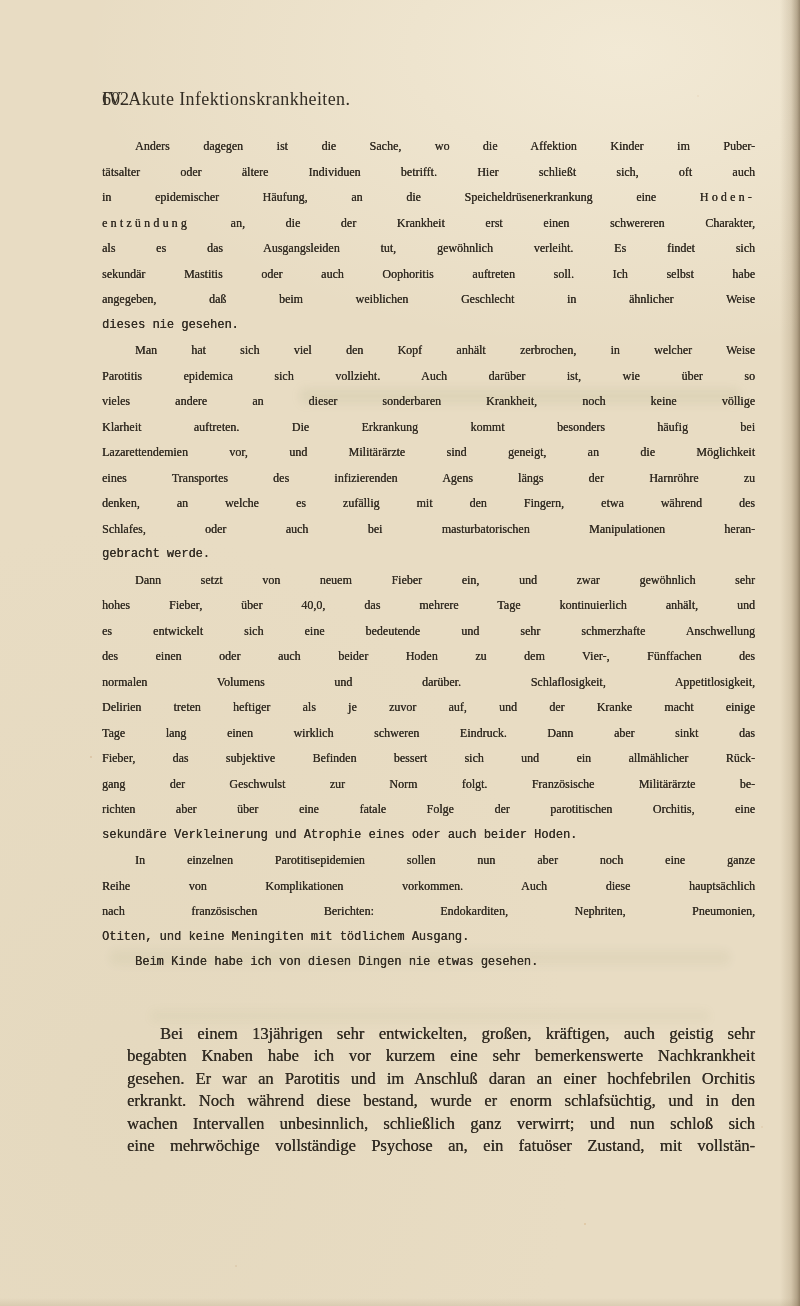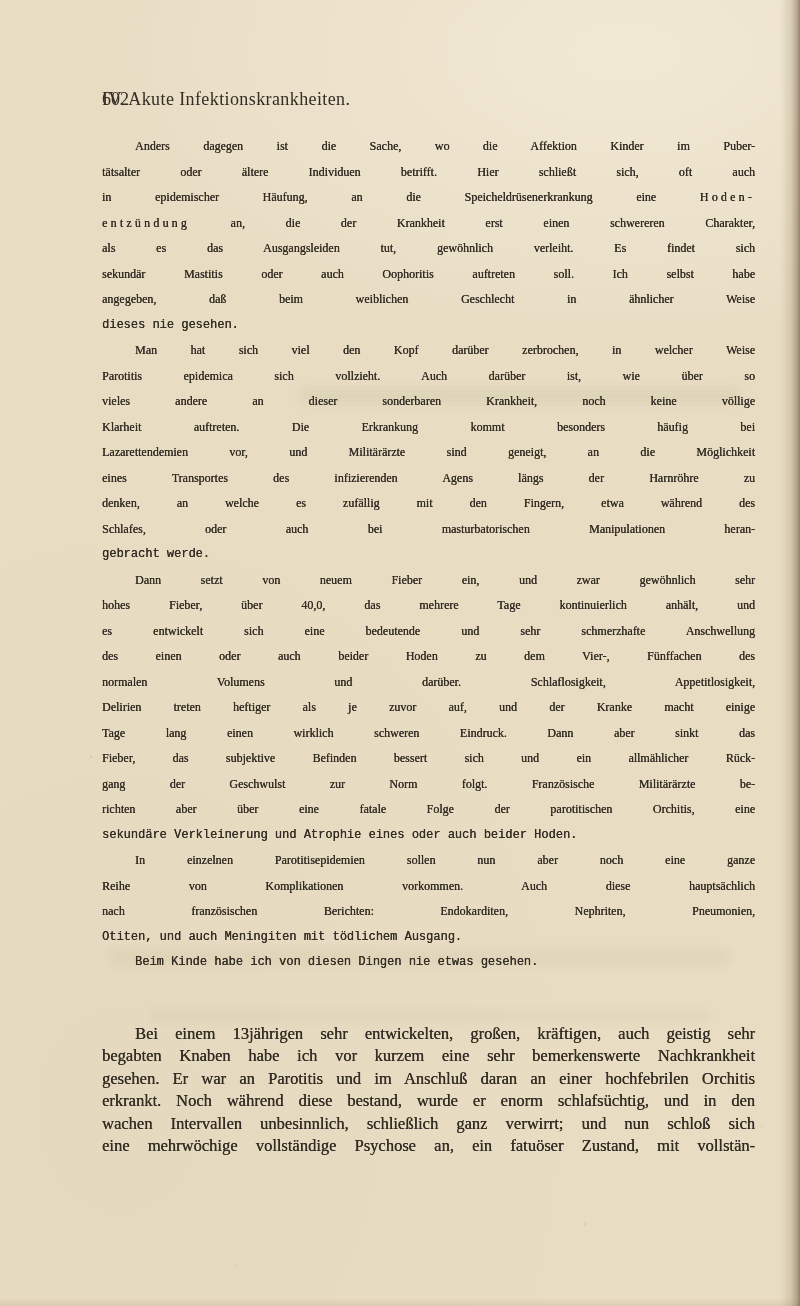--- a/index.html
+++ b/index.html
@@ -67,21 +67,21 @@
   .textblock{
     position:absolute;left:102px;width:653px;
     text-rendering:optimizeLegibility;
   }
   .main-text{top:134px;}
   .main-text .line{
     height:25.5px;line-height:25.5px;font-size:12px;
   }
   .petit-text{top:1023px;}
   .petit-text .line{
-    height:22.4px;line-height:22.4px;font-size:16.5px;
+    height:22.4px;line-height:22.4px;font-size:16.5px;margin-left:25px;
   }
   .line{
     text-align:justify;
     text-align-last:justify;
     white-space:nowrap;
     color:var(--ink);
     text-shadow:0.25px 0 0 currentColor;
   }
   .line.first{padding-left:33px;}
   .line.lastline{text-align-last:left;font-family:Liberation Mono, monospace;}
@@ -106,21 +106,21 @@
         <div class="line first">Anders dagegen ist die Sache, wo die Affektion Kinder im Puber-</div>
         <div class="line">tätsalter oder ältere Individuen betrifft. Hier schließt sich, oft auch</div>
         <div class="line">in epidemischer Häufung, an die Speicheldrüsenerkrankung eine <span class="sperr">Hoden-</span></div>
         <div class="line"><span class="sperr">entzündung</span> an, die der Krankheit erst einen schwereren Charakter,</div>
         <div class="line">als es das Ausgangsleiden tut, gewöhnlich verleiht. Es findet sich</div>
         <div class="line">sekundär Mastitis oder auch Oophoritis auftreten soll. Ich selbst habe</div>
         <div class="line">angegeben, daß beim weiblichen Geschlecht in ähnlicher Weise</div>
         <div class="line lastline">dieses nie gesehen.</div>
       </div>
       <div>
-        <div class="line first">Man hat sich viel den Kopf darüber zerbrochen, in welcher Weise</div>
+        <div class="line first">Man hat sich viel den Kopf anhält zerbrochen, in welcher Weise</div>
         <div class="line">Parotitis epidemica sich vollzieht. Auch darüber ist, wie über so</div>
         <div class="line">vieles andere an dieser sonderbaren Krankheit, noch keine völlige</div>
         <div class="line">Klarheit auftreten. Die Erkrankung kommt besonders häufig bei</div>
         <div class="line">Lazarettendemien vor, und Militärärzte sind geneigt, an die Möglichkeit</div>
         <div class="line">eines Transportes des infizierenden Agens längs der Harnröhre zu</div>
         <div class="line">denken, an welche es zufällig mit den Fingern, etwa während des</div>
         <div class="line">Schlafes, oder auch bei masturbatorischen Manipulationen heran-</div>
         <div class="line lastline">gebracht werde.</div>
       </div>
       <div>
@@ -133,21 +133,21 @@
         <div class="line">Tage lang einen wirklich schweren Eindruck. Dann aber sinkt das</div>
         <div class="line">Fieber, das subjektive Befinden bessert sich und ein allmählicher Rück-</div>
         <div class="line">gang der Geschwulst zur Norm folgt. Französische Militärärzte be-</div>
         <div class="line">richten aber über eine fatale Folge der parotitischen Orchitis, eine</div>
         <div class="line lastline">sekundäre Verkleinerung und Atrophie eines oder auch beider Hoden.</div>
       </div>
       <div>
         <div class="line first">In einzelnen Parotitisepidemien sollen nun aber noch eine ganze</div>
         <div class="line">Reihe von Komplikationen vorkommen. Auch diese hauptsächlich</div>
         <div class="line">nach französischen Berichten: Endokarditen, Nephriten, Pneumonien,</div>
-        <div class="line lastline">Otiten, und auch Meningiten mit tödlichem Ausgang.</div>
+        <div class="line lastline">Otiten, und keine Meningiten mit tödlichem Ausgang.</div>
       </div>
       <div>
         <div class="line first lastline">Beim Kinde habe ich von diesen Dingen nie etwas gesehen.</div>
       </div>
     </div>
 
   <div class="textblock petit-text">
       <div>
         <div class="line first">Bei einem 13jährigen sehr entwickelten, großen, kräftigen, auch geistig sehr</div>
         <div class="line">begabten Knaben habe ich vor kurzem eine sehr bemerkenswerte Nachkrankheit</div>

